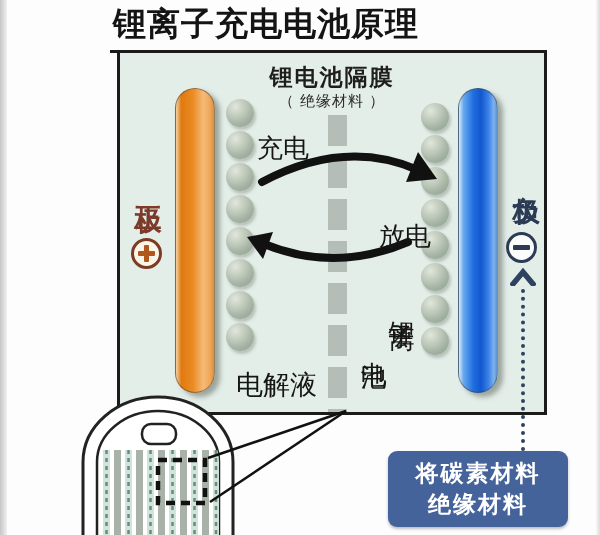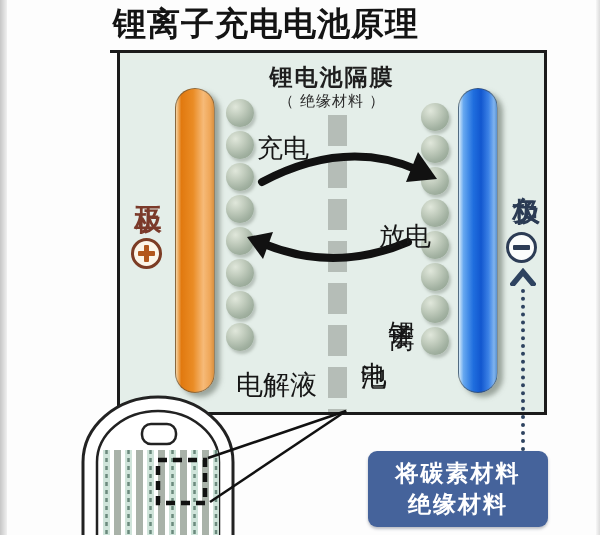--- a/index.html
+++ b/index.html
@@ -60,21 +60,21 @@
   .sym-plus .ph{position:absolute;width:17px;height:5px;background:#b2571c;border-radius:1px;}
   .sym-plus .pv{position:absolute;width:5px;height:17px;background:#b2571c;border-radius:1px;}
   .sym-minus{left:386px;top:179px;border:3px solid #2c3c55;background:#fbfdfc;}
   .sym-minus .mh{position:absolute;width:17px;height:5px;background:#2c3c55;border-radius:1px;}
 
   .chevron{left:390px;top:215px;}
   .dotline{width:0;border-left:4px dotted #2e4360;}
   .dotline-inbox{left:401px;top:236px;height:122px;}
   .dotline-below{position:absolute;left:521px;top:415px;height:36px;}
 
-  .callout{position:absolute;left:368px;top:451px;width:180px;height:76px;
+  .callout{position:absolute;left:388px;top:451px;width:180px;height:76px;
     background:#45639b;border-radius:9px;color:#ffffff;text-align:center;
     font-size:23px;font-weight:700;letter-spacing:2px;line-height:31px;
     padding-top:7px;box-sizing:border-box;
     box-shadow:0 2px 3px rgba(60,70,90,0.35);}
 
   .battery-svg{position:absolute;left:78px;top:390px;}
 </style>
 </head>
 <body>
 

